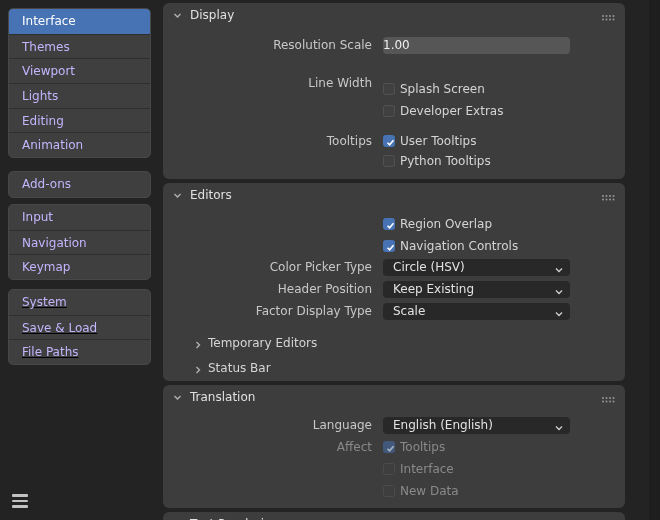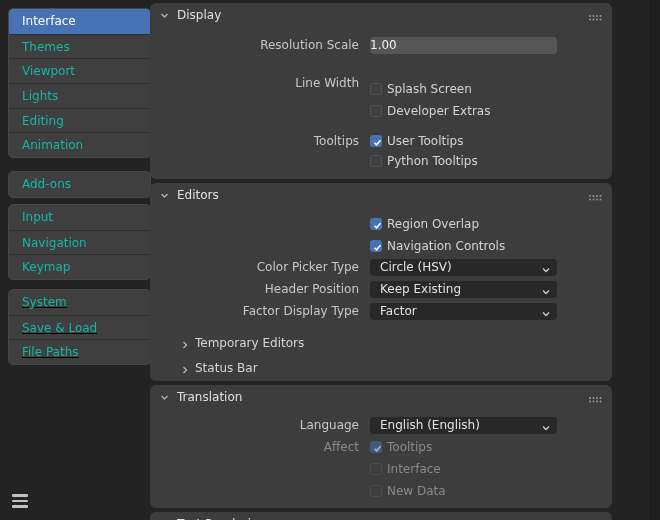--- a/index.html
+++ b/index.html
@@ -6,31 +6,31 @@
   html,body { width:660px; height:520px; background:#232323; }
   body { font-family:"DejaVu Sans","Liberation Sans",sans-serif; font-size:12px; overflow:hidden; }
   .app { position:relative; width:660px; height:520px; background:#232323; overflow:hidden; }
 
   
   .scroll-strip { position:absolute; right:0; top:0; width:11px; height:520px; background:#1e1e1e; }
 
   
   .sb-group { position:absolute; left:8px; width:143px; background:#3f3f3f;
               border:1px solid #474747; border-radius:5px; overflow:hidden; }
-  .sb-item { height:24.7px; line-height:24.7px; padding-left:13px; color:#14b8a6; cursor:default; }
+  .sb-item { height:24.7px; line-height:24.7px; padding-left:13px; color:#c4b5fd; cursor:default; }
   .sb-item + .sb-item { border-top:1px solid #2f2f2f; }
   .sb-item.active { background:#4772b3; color:#ffffff; }
 
   
   .menu-btn { position:absolute; left:12px; top:494px; width:17px; height:14px; }
   .menu-btn .bar { position:absolute; left:0; width:16px; height:2.6px; background:#c2c2c2; border-radius:1px; }
   .menu-btn .bar:nth-child(1){ top:0; } .menu-btn .bar:nth-child(2){ top:5.5px; } .menu-btn .bar:nth-child(3){ top:11px; }
 
   
-  .panel { position:absolute; left:150px; width:462px; background:#3d3d3d; border-radius:6px; }
+  .panel { position:absolute; left:163px; width:462px; background:#3d3d3d; border-radius:6px; }
   #panel-display     { top:3px;   height:176px; }
   #panel-editors     { top:183px; height:198px; }
   #panel-translation { top:385px; height:123px; }
   #panel-next        { top:512px; height:8px; border-radius:6px 6px 0 0; overflow:hidden; }
 
   .panel-head { position:absolute; top:3px; left:0; right:0; height:18px; }
   .panel-head .chev { position:absolute; left:9px; top:4px; width:11px; height:11px; }
   .panel-title { position:absolute; left:27px; top:0; line-height:18px; color:#e0e0e0; }
   .grip { position:absolute; right:21px; top:9px; width:2px; height:2px; background:#969696; border-radius:50%;
           box-shadow:3.5px 0 #969696, 7px 0 #969696, 10.5px 0 #969696,
@@ -196,21 +196,21 @@
           <svg width="10" height="10" viewBox="0 0 10 10">
               <path d="M2 3.5 L5 6.5 L8 3.5" stroke="#d0d0d0" stroke-width="1.3" fill="none"></path>
             </svg>
         </span>
       </span>
     </div>
 
     <div class="row" style="top:120px;">
       <span class="row-label">Factor Display Type</span>
       <span class="ctl dropdown">
-        <span>Factor</span>
+        <span>Scale</span>
         <span class="dd-chev">
           <svg width="10" height="10" viewBox="0 0 10 10">
               <path d="M2 3.5 L5 6.5 L8 3.5" stroke="#d0d0d0" stroke-width="1.3" fill="none"></path>
             </svg>
         </span>
       </span>
     </div>
 
     <div class="subsec" style="top:152px;">
       <span class="chev">

